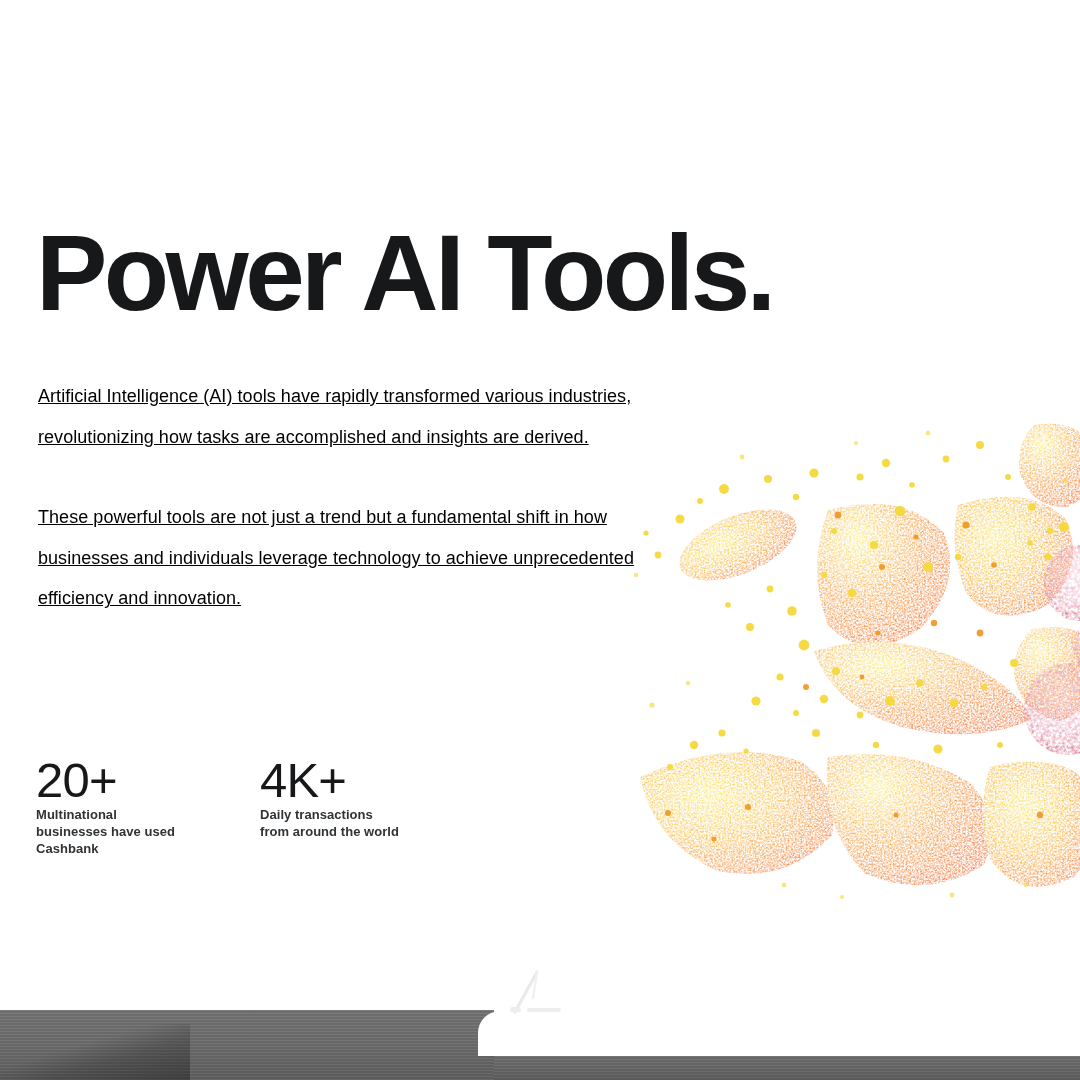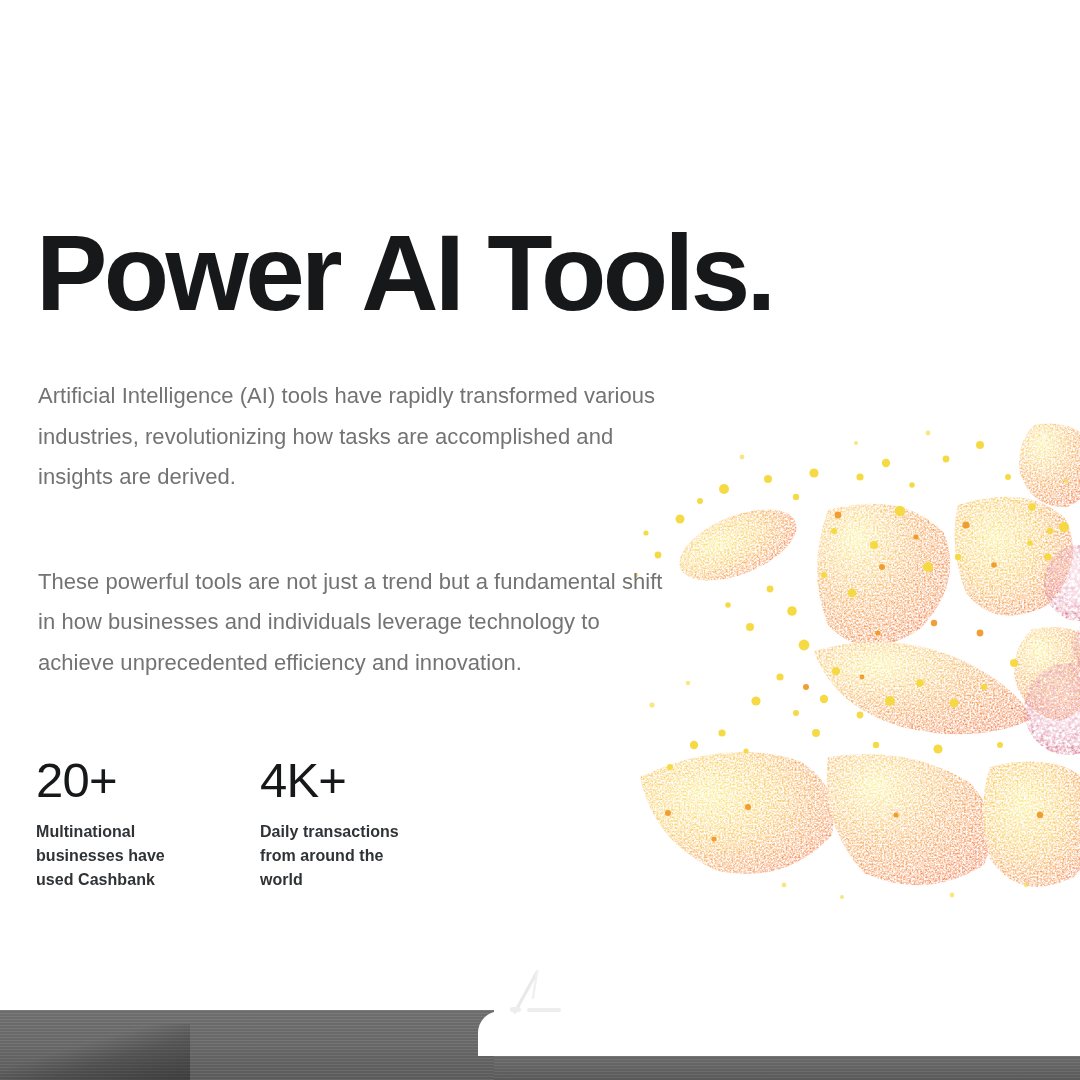--- a/index.html
+++ b/index.html
@@ -42,47 +42,47 @@
     font-stretch:condensed;
   }
 
   
   .body-copy {
     position:absolute;
     left:38px; top:376px;
     width:640px;
   }
   .para {
-    font-size:22px;
+    font-size:18px;
     line-height:40.6px;
-    color:#737373;
+    color:#000000;
     letter-spacing:0.05px;
     font-weight:400;
-  }
-  .para + .para { margin-top:64px; }
+    text-decoration:underline;
+  }
+  .para + .para { margin-top:40px; }
 
   
   .stats {
     position:absolute;
     left:36px; top:755px;
     display:flex;
     gap:84px;
   }
   .stat { width:140px; }
   .stat-number {
     font-size:49px;
     line-height:1.05;
     font-weight:400;
     color:#16181a;
     letter-spacing:-0.8px;
   }
   .stat-caption {
-    margin-top:14px;
-    font-size:16px;
-    line-height:24px;
+    font-size:13px;
+    line-height:17px;
     color:#2f3336;
     font-weight:600;
     letter-spacing:0.05px;
   }
 
   
   .band-left {
     position:absolute;
     left:0; top:1010px;
     width:494px; height:70px;

